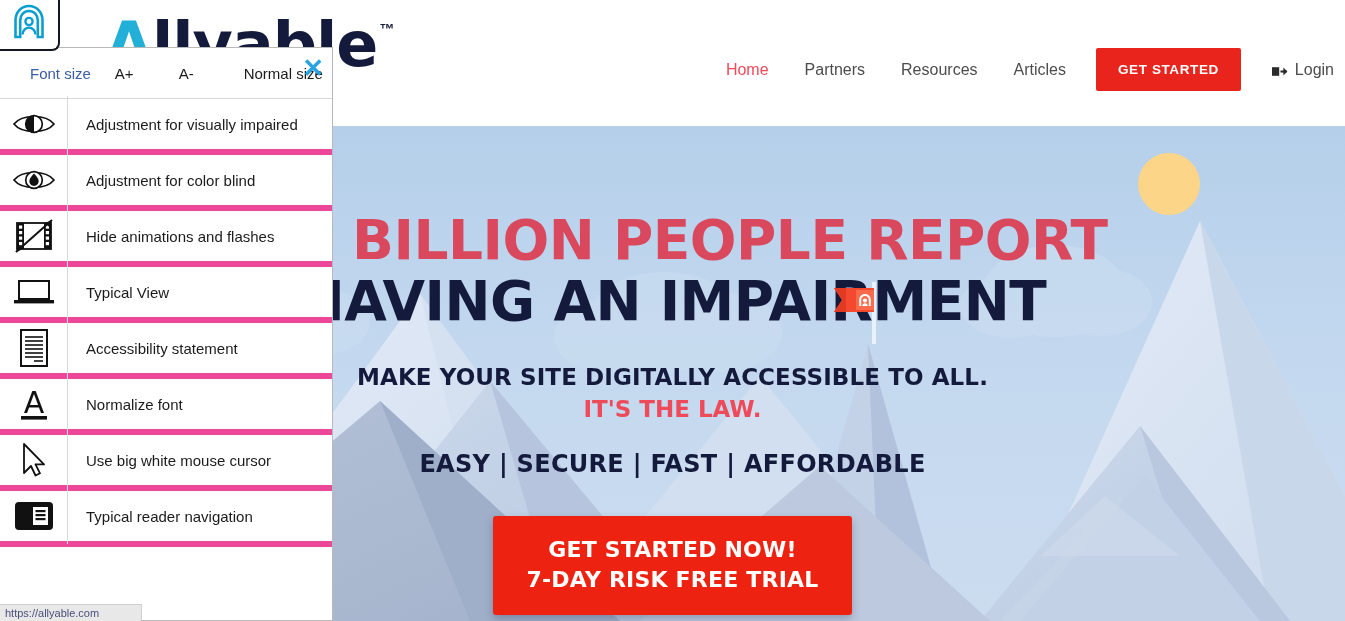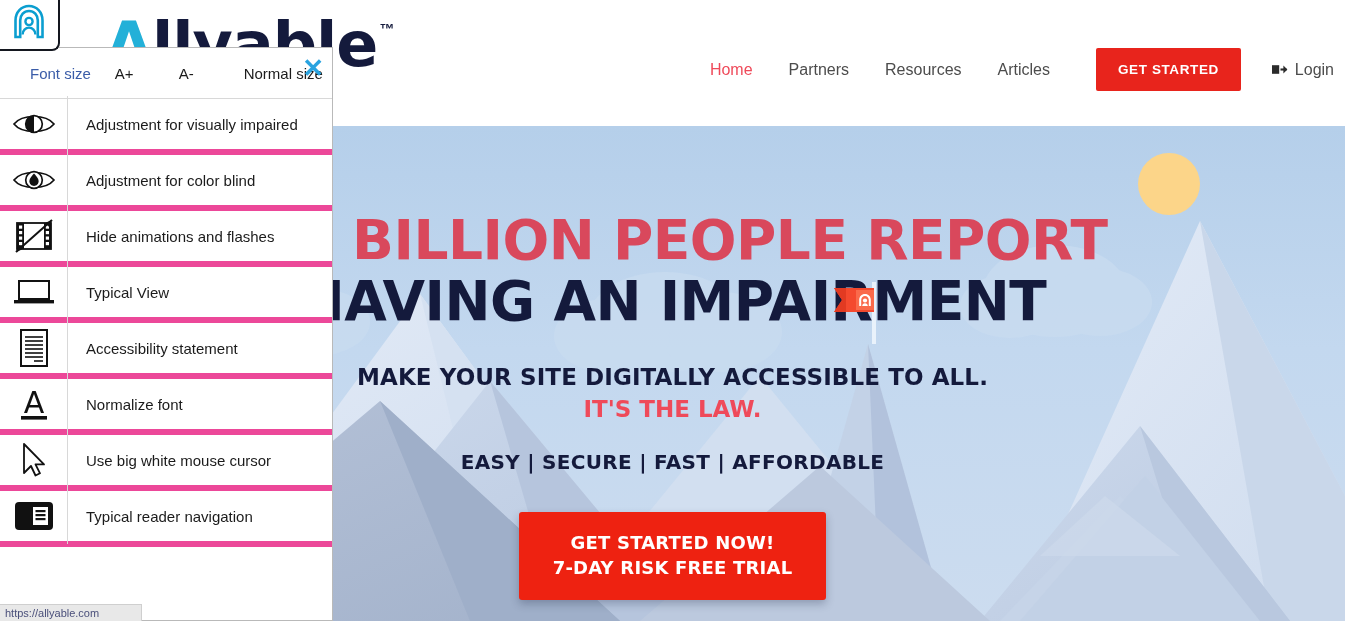--- a/index.html
+++ b/index.html
@@ -30,25 +30,25 @@
 
   .main-nav { position: absolute; right: 20px; top: 48px; display: flex; align-items: center; gap: 0; }
   .nav-link {
     font-size: 16px; color: #4c4c4c; text-decoration: none;
     padding: 0 18px; line-height: 32px; white-space: nowrap;
   }
   .nav-link.active { color: #ef4a5a; }
   .cta-btn {
     background: #e8241c; color: #ffffff; font-size: 13.5px; font-weight: 700;
     letter-spacing: .6px; padding: 14px 22px; border: none; border-radius: 2px;
-    margin-left: 28px; cursor: pointer; white-space: nowrap;
+    margin-left: 12px; cursor: pointer; white-space: nowrap;
     font-family: "Liberation Sans", sans-serif;
   }
   .login-link {
-    display: flex; align-items: center; gap: 7px; margin-left: 30px;
+    display: flex; align-items: flex-end; gap: 7px; margin-left: 30px;
     font-size: 16px; color: #4c4c4c; text-decoration: none; white-space: nowrap;
   }
   .login-arrow { display:inline-block; width: 17px; height: 15px; position: relative; }
   .login-arrow svg { display:block; }
 
   
   .hero {
     position: absolute; left: 0; top: 126px; width: 1345px; height: 495px;
     overflow: hidden;
     background: linear-gradient(180deg, #b7d0ea 0%, #bed5ec 30%, #c8dcef 55%, #cfdfee 100%);
@@ -72,29 +72,29 @@
     font-family: "DejaVu Sans", sans-serif;
     font-size: 23px; font-weight: 700; color: #141a3c;
     margin-top: 34px; letter-spacing: .1px;
   }
   .sub2 {
     font-family: "DejaVu Sans", sans-serif;
     font-size: 23px; font-weight: 700; color: #ef4a5a; margin-top: 6px;
   }
   .sub3 {
     font-family: "DejaVu Sans", sans-serif;
-    font-size: 20px; font-weight: 700; color: #141a3c; margin-top: 28px; letter-spacing: .3px;
+    font-size: 24px; font-weight: 700; color: #141a3c; margin-top: 28px; letter-spacing: .3px;
   }
   .hero-cta-wrap { margin-top: 38px; display:flex; justify-content:center; }
   .hero-cta {
     background: #ee2211; color: #ffffff; border: none; border-radius: 3px;
     padding: 19px 34px 20px; cursor: pointer;
     box-shadow: 0 4px 8px rgba(30,40,70,.28);
     font-family: "DejaVu Sans", sans-serif;
-    font-size: 18px; font-weight: 700; line-height: 1.35; letter-spacing: .2px;
+    font-size: 22px; font-weight: 700; line-height: 1.35; letter-spacing: .2px;
   }
   .hero-cta .l2 { display: block; }
 
   
   .a11y-badge {
     position: absolute; left: 0; top: -2px; width: 60px; height: 53px;
     background: #ffffff; border: 2px solid #14171f;
     border-top: none; border-left: none;
     border-bottom-right-radius: 8px;
     z-index: 30; display:flex; align-items:center; justify-content:center;

